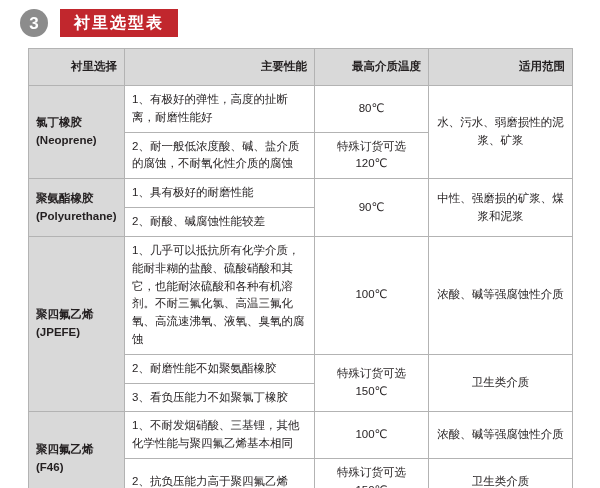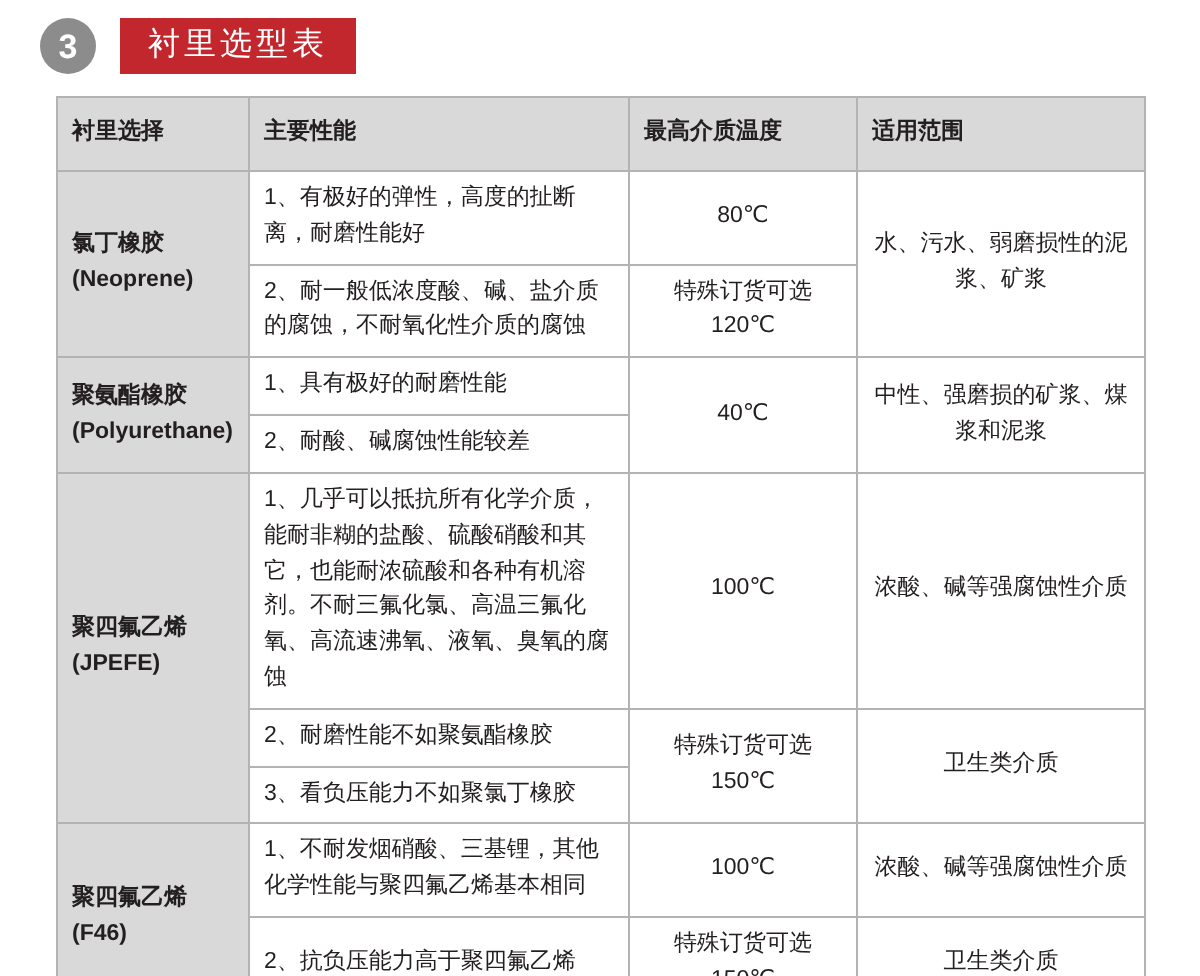--- a/index.html
+++ b/index.html
@@ -41,21 +41,21 @@
     display: flex;
     align-items: center;
     justify-content: center;
     line-height: 1;
   }
   .title-bar {
     margin-left: 12px;
     background: #c1272d;
     color: #ffffff;
     font-size: 16px;
-    font-weight: normal;
+    font-weight: bold;
     letter-spacing: 2px;
     padding: 5px 14px 6px 14px;
     line-height: 1.1;
   }
 
   
   .table-wrap {
     position: absolute;
     left: 28px;
     top: 48px;
@@ -69,21 +69,21 @@
   table.spec th, table.spec td {
     border: 1px solid #b3b3b3;
     vertical-align: middle;
     padding: 5px 7px;
     font-size: 11.5px;
     line-height: 1.55;
   }
   thead th {
     background: #d9d9d9;
     font-weight: bold;
-    text-align: left;
+    text-align: right;
     font-size: 12px;
     height: 26px;
     padding: 4px 6px;
   }
   .col-a { width: 96px; }
   .col-b { width: 190px; }
   .col-c { width: 114px; }
   .col-d { width: 144px; }
 
   td.cat {
@@ -152,21 +152,21 @@
             <div>120℃</div>
           </td>
         </tr>
 
         <tr>
           <td class="cat" rowspan="2">
             <div>聚氨酯橡胶</div>
             <div>(Polyurethane)</div>
           </td>
           <td class="perf">1、具有极好的耐磨性能</td>
-          <td class="temp" rowspan="2">40℃</td>
+          <td class="temp" rowspan="2">90℃</td>
           <td class="use" rowspan="2">中性、强磨损的矿浆、煤浆和泥浆</td>
         </tr>
         <tr>
           <td class="perf">2、耐酸、碱腐蚀性能较差</td>
         </tr>
 
         <tr>
           <td class="cat" rowspan="3">
             <div>聚四氟乙烯</div>
             <div>(JPEFE)</div>

